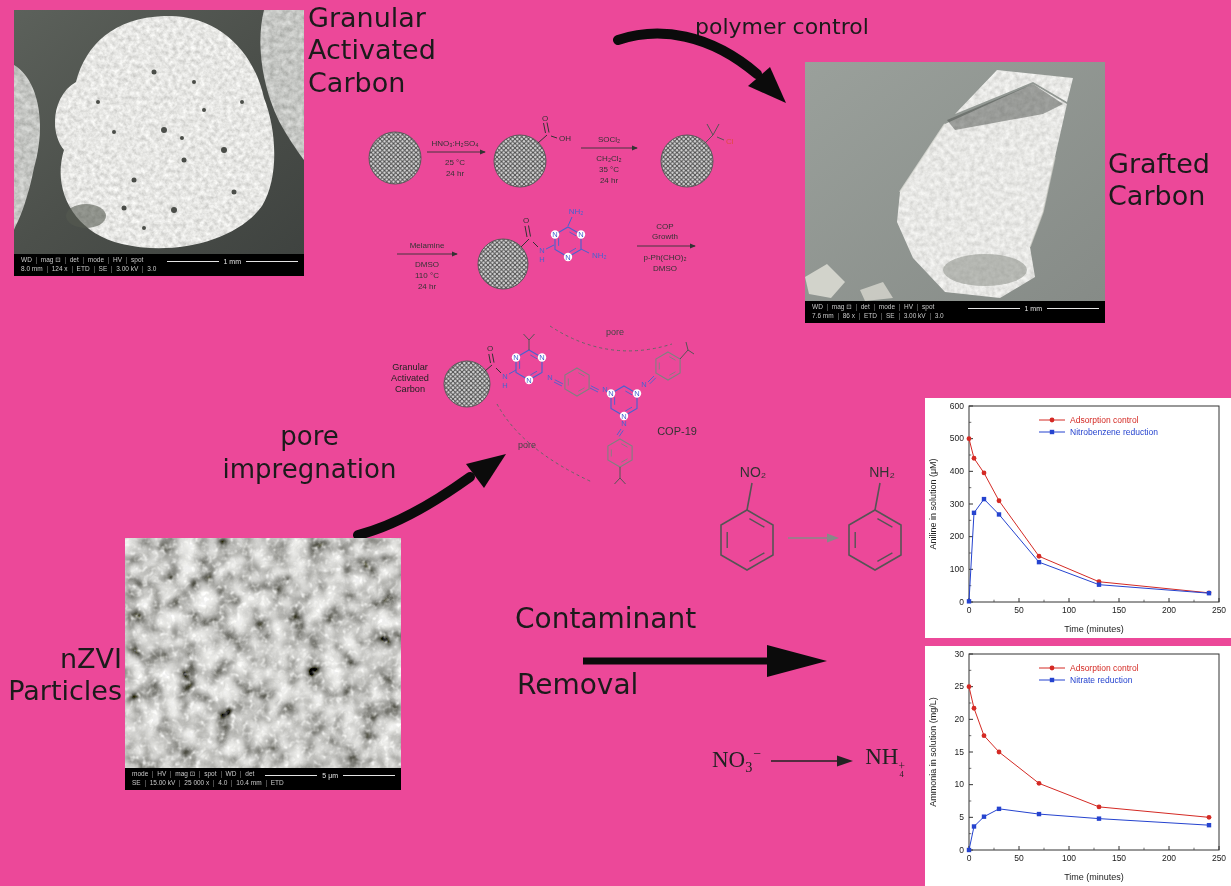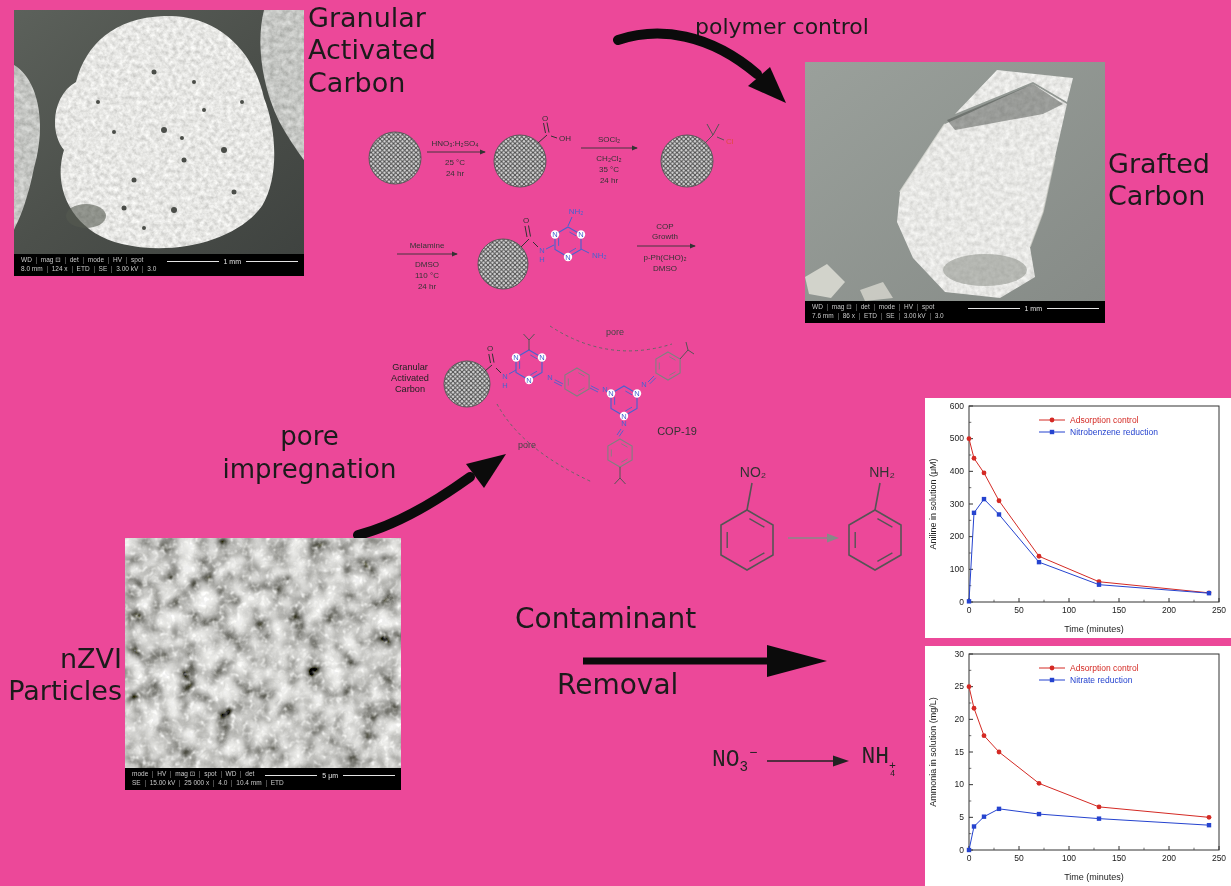--- a/index.html
+++ b/index.html
@@ -15,21 +15,21 @@
            font-size:6.5px;line-height:1;padding:2px 3px 2px 3px;}
   .sem-row{display:flex;height:9px;align-items:center;}
   .sem-row span{padding:0 4px;border-right:1px solid #4a4a4a;white-space:nowrap;}
   .sem-row span:last-child{border-right:none;}
   .scalebar{position:absolute;right:6px;top:4px;display:flex;align-items:center;color:#e4e4e4;font-size:7px;}
   .scalebar .sline{display:inline-block;height:1px;background:#e4e4e4;width:52px;}
   .scalebar .slabel{padding:0 5px;}
   svg text{font-family:"Liberation Sans",sans-serif;}
   .chart{position:absolute;background:#fff;}
   .formula-row{position:absolute;display:flex;align-items:center;gap:10px;font-size:23px;color:#222;
-               font-family:Liberation Mono, monospace;}
+               font-family:Liberation Serif, serif;}
   .formula sub{font-size:62%;}
   .formula sup.raised{font-size:60%;vertical-align:super;margin-left:1px;}
   .stack{display:inline-flex;flex-direction:column;align-items:center;font-size:60%;line-height:0.75;
          vertical-align:-0.45em;}
 </style>
 </head>
 <body>
 
 <div id="canvas">
 
@@ -369,21 +369,21 @@
           <span class="slabel">5 μm</span>
           <span class="sline"></span>
       </div>
     </div>
   </div>
 
   <div class="abs" style="left:515px;top:602px;font-size:28px;">Contaminant</div>
 
   <div class="abs big ml" style="left:0px;top:643px;width:122px;text-align:right;">nZVI
 Particles</div>
-  <div class="abs" style="left:517px;top:668px;font-size:28px;margin-left:40px;">Removal</div>
+  <div class="abs" style="left:517px;top:668px;font-size:28px;">Removal</div>
   <svg class="abs" style="left:575px;top:638px;" width="260" height="45" viewBox="0 0 260 45">
     <line x1="8" y1="23" x2="196" y2="23" stroke="#0b0b0b" stroke-width="7"></line>
     <polygon points="192,7 252,23 192,39" fill="#0b0b0b"></polygon>
   </svg>
 
   <svg class="abs" style="left:690px;top:450px;" width="220" height="160" viewBox="0 0 220 160">
     <defs>
       <g id="bzL">
         <path d="M0,-30 L26,-15 L26,15 L0,30 L-26,15 L-26,-15 Z" fill="none" stroke="#555" stroke-width="1.6"></path>
         <path d="M2.4,-21.4 L17.4,-12.8 M17.4,12.8 L2.4,21.4 M-19.8,8 L-19.8,-8" stroke="#555" stroke-width="1.4" fill="none"></path>

